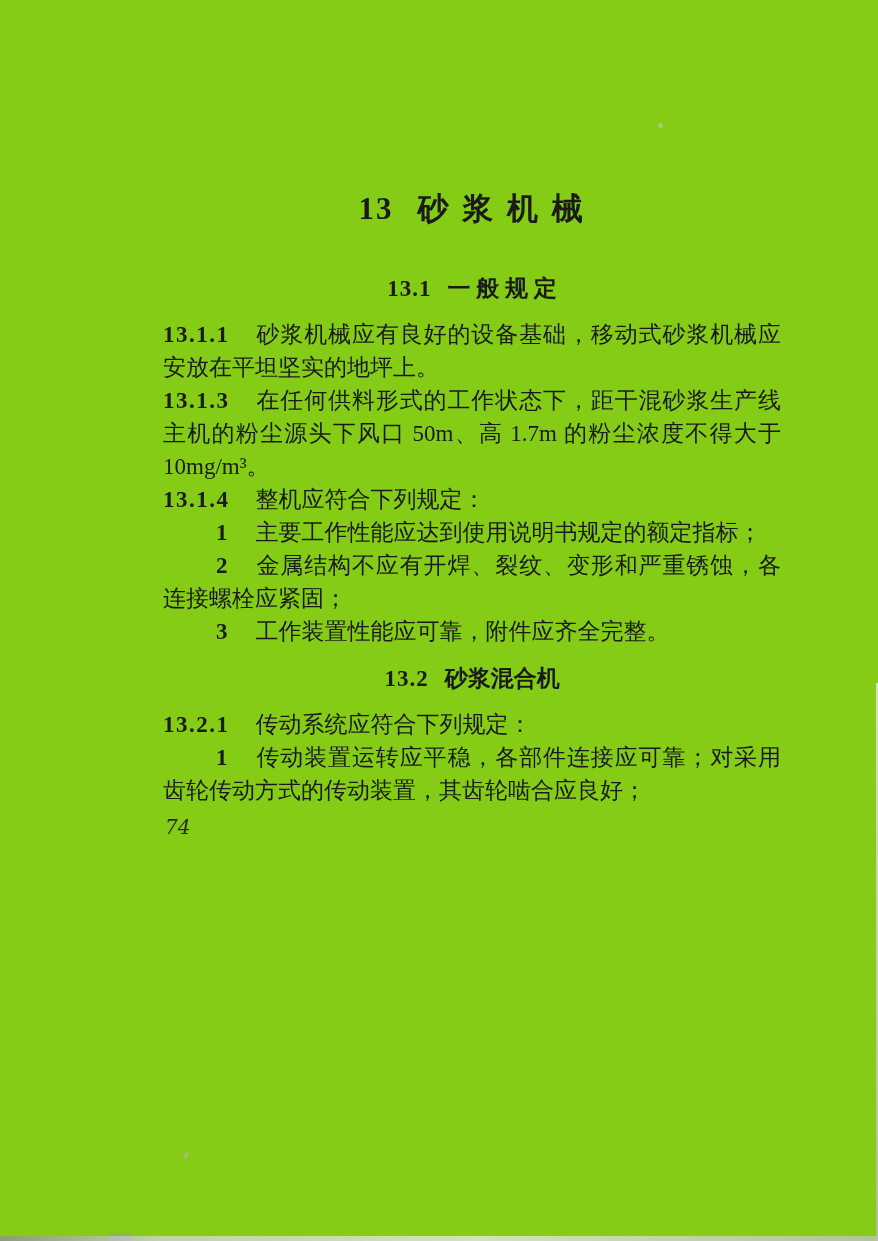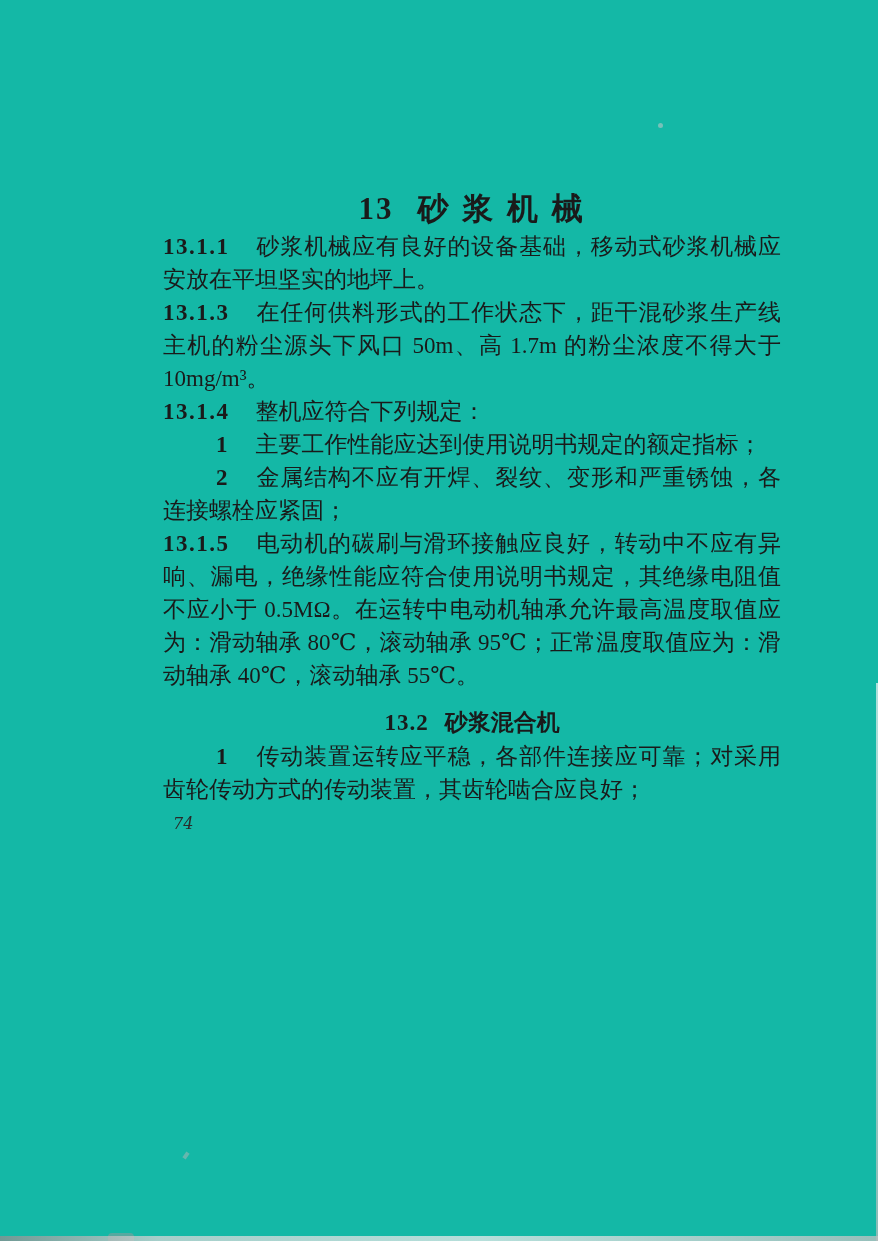--- a/index.html
+++ b/index.html
@@ -4,21 +4,21 @@
 <style>
   html, body {
     margin: 0;
     padding: 0;
     background: #ffffff;
   }
   .page {
     position: relative;
     width: 878px;
     height: 1241px;
-    background: #14b8a6;
+    background: #84cc16;
     overflow: hidden;
     font-family: "Liberation Serif", "DejaVu Serif", serif;
     color: #1a1a1a;
   }
   .content {
     position: absolute;
     left: 163px;
     top: 0;
     width: 618px;
   }
@@ -40,40 +40,40 @@
     padding: 0;
     text-align: center;
     font-size: 23px;
     line-height: 30px;
     font-weight: 700;
     white-space: nowrap;
   }
   h2.section .sec-num { margin-right: 16px; letter-spacing: 1px; }
   h2.section.second { margin-top: 16px; }
   
-  .body-block { margin-top: 2px; }
+  .body-block { margin-top: 14px; }
   p.clause, p.item {
     margin: 0;
     padding: 0;
     font-size: 23px;
     line-height: 33px;
     text-align: justify;
   }
   p .clabel {
     font-weight: 700;
     margin-right: 26px;
     letter-spacing: 1.5px;
   }
   p.item { text-indent: 53px; }
   p.item .clabel { margin-right: 28px; letter-spacing: 0; }
   
   .page-num {
     margin-top: 8px;
-    margin-left: 10px;
-    font-size: 16px;
+    margin-left: 2px;
+    font-size: 20px;
     font-style: italic;
     font-family: "DejaVu Serif", "Liberation Serif", serif;
     color: #2a2a2a;
   }
   
   .speck-top {
     position: absolute;
     left: 658px; top: 123px;
     width: 5px; height: 5px;
     background: #c9c9c9;
@@ -117,35 +117,39 @@
 <div class="page">
 
   <div class="speck-top"></div>
 
   <div class="content">
 
     <h1 class="chapter">
       <span class="ch-num">13</span><span class="ch-title">砂 浆 机 械</span>
     </h1>
 
+    <h2 class="section">
+      <span class="sec-num">13.1</span><span class="sec-title">一 般 规 定</span>
+    </h2>
 
     <div class="body-block">
       <p class="clause"><b class="clabel">13.1.1</b><span class="ctext">砂浆机械应有良好的设备基础，移动式砂浆机械应安放在平坦坚实的地坪上。</span></p>
       <p class="clause"><b class="clabel">13.1.3</b><span class="ctext">在任何供料形式的工作状态下，距干混砂浆生产线主机的粉尘源头下风口 50m、高 1.7m 的粉尘浓度不得大于 10mg/m³。</span></p>
       <p class="clause"><b class="clabel">13.1.4</b><span class="ctext">整机应符合下列规定：</span></p>
       <p class="item"><b class="clabel">1</b><span class="ctext">主要工作性能应达到使用说明书规定的额定指标；</span></p>
       <p class="item"><b class="clabel">2</b><span class="ctext">金属结构不应有开焊、裂纹、变形和严重锈蚀，各连接螺栓应紧固；</span></p>
-      <p class="clause"><b class="clabel">13.1.5</b><span class="ctext">电动机的碳刷与滑环接触应良好，转动中不应有异响、漏电，绝缘性能应符合使用说明书规定，其绝缘电阻值不应小于 0.5MΩ。在运转中电动机轴承允许最高温度取值应为：滑动轴承 80℃，滚动轴承 95℃；正常温度取值应为：滑动轴承 40℃，滚动轴承 55℃。</span></p>
+      <p class="item"><b class="clabel">3</b><span class="ctext">工作装置性能应可靠，附件应齐全完整。</span></p>
     </div>
 
     <h2 class="section second">
       <span class="sec-num">13.2</span><span class="sec-title">砂浆混合机</span>
     </h2>
 
     <div class="body-block">
+      <p class="clause"><b class="clabel">13.2.1</b><span class="ctext">传动系统应符合下列规定：</span></p>
       <p class="item"><b class="clabel">1</b><span class="ctext">传动装置运转应平稳，各部件连接应可靠；对采用齿轮传动方式的传动装置，其齿轮啮合应良好；</span></p>
     </div>
 
     <div class="page-num">74</div>
 
   </div>
 
   <div class="speck-bottom"></div>
   <div class="edge-corner"></div>
   <div class="edge-bottom"></div>

